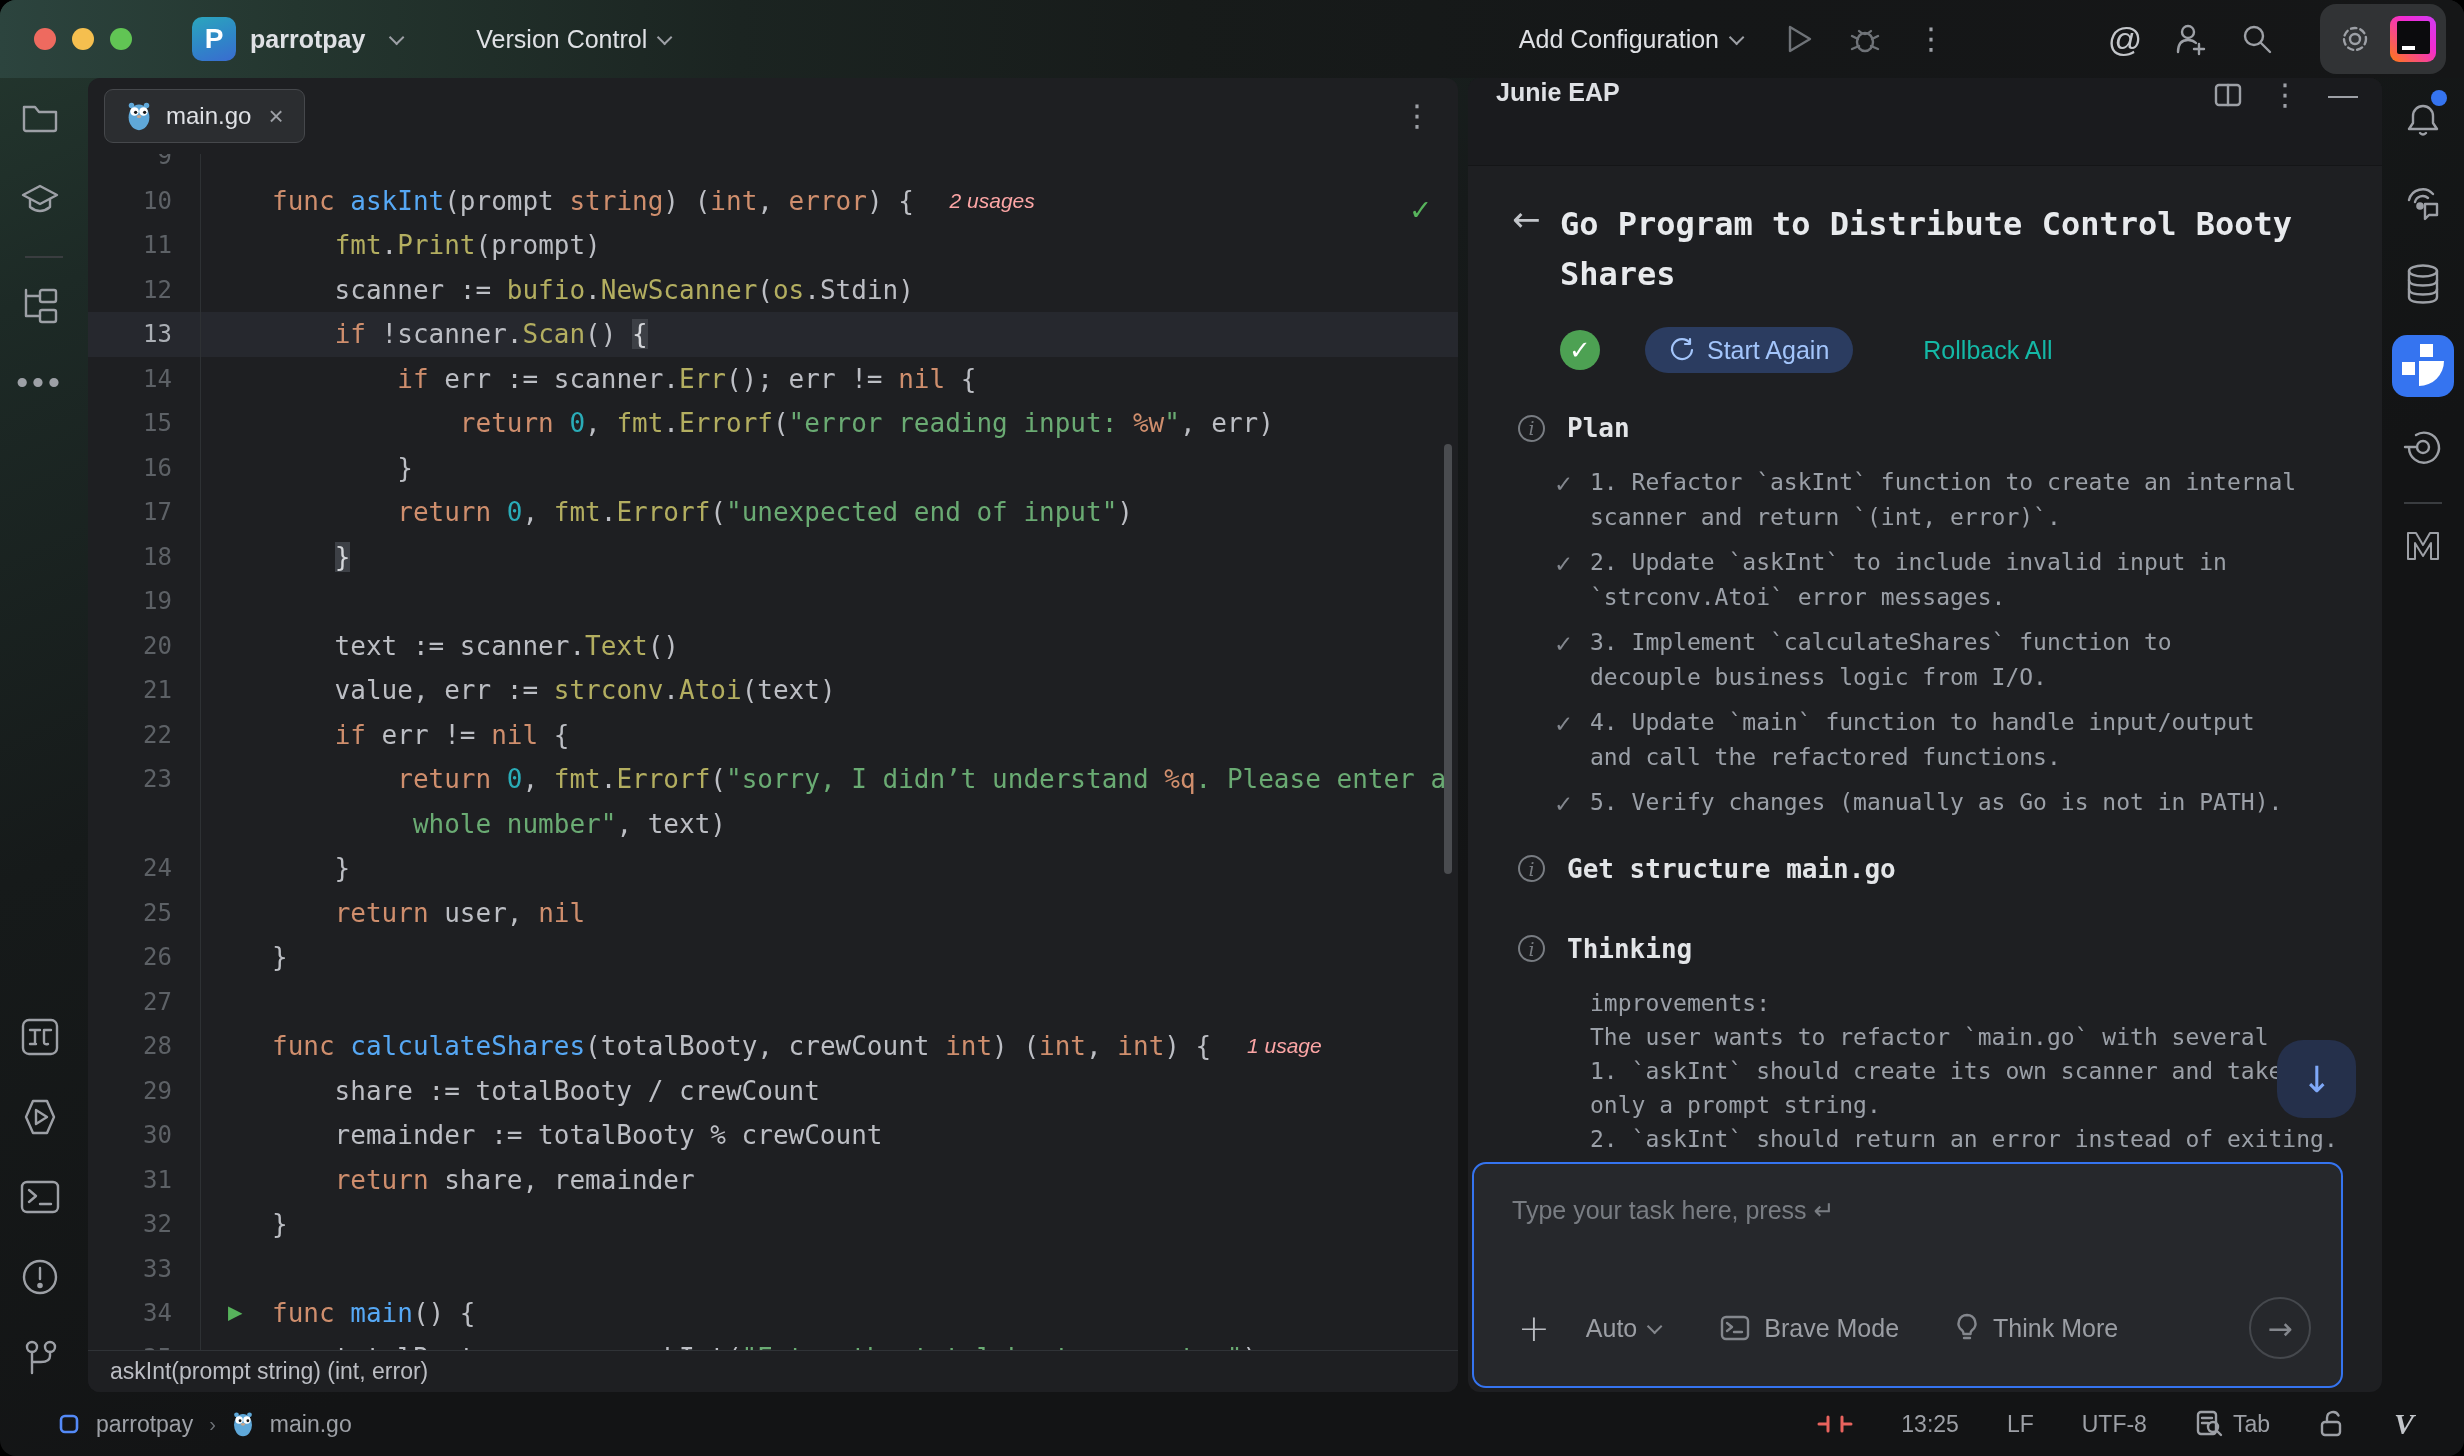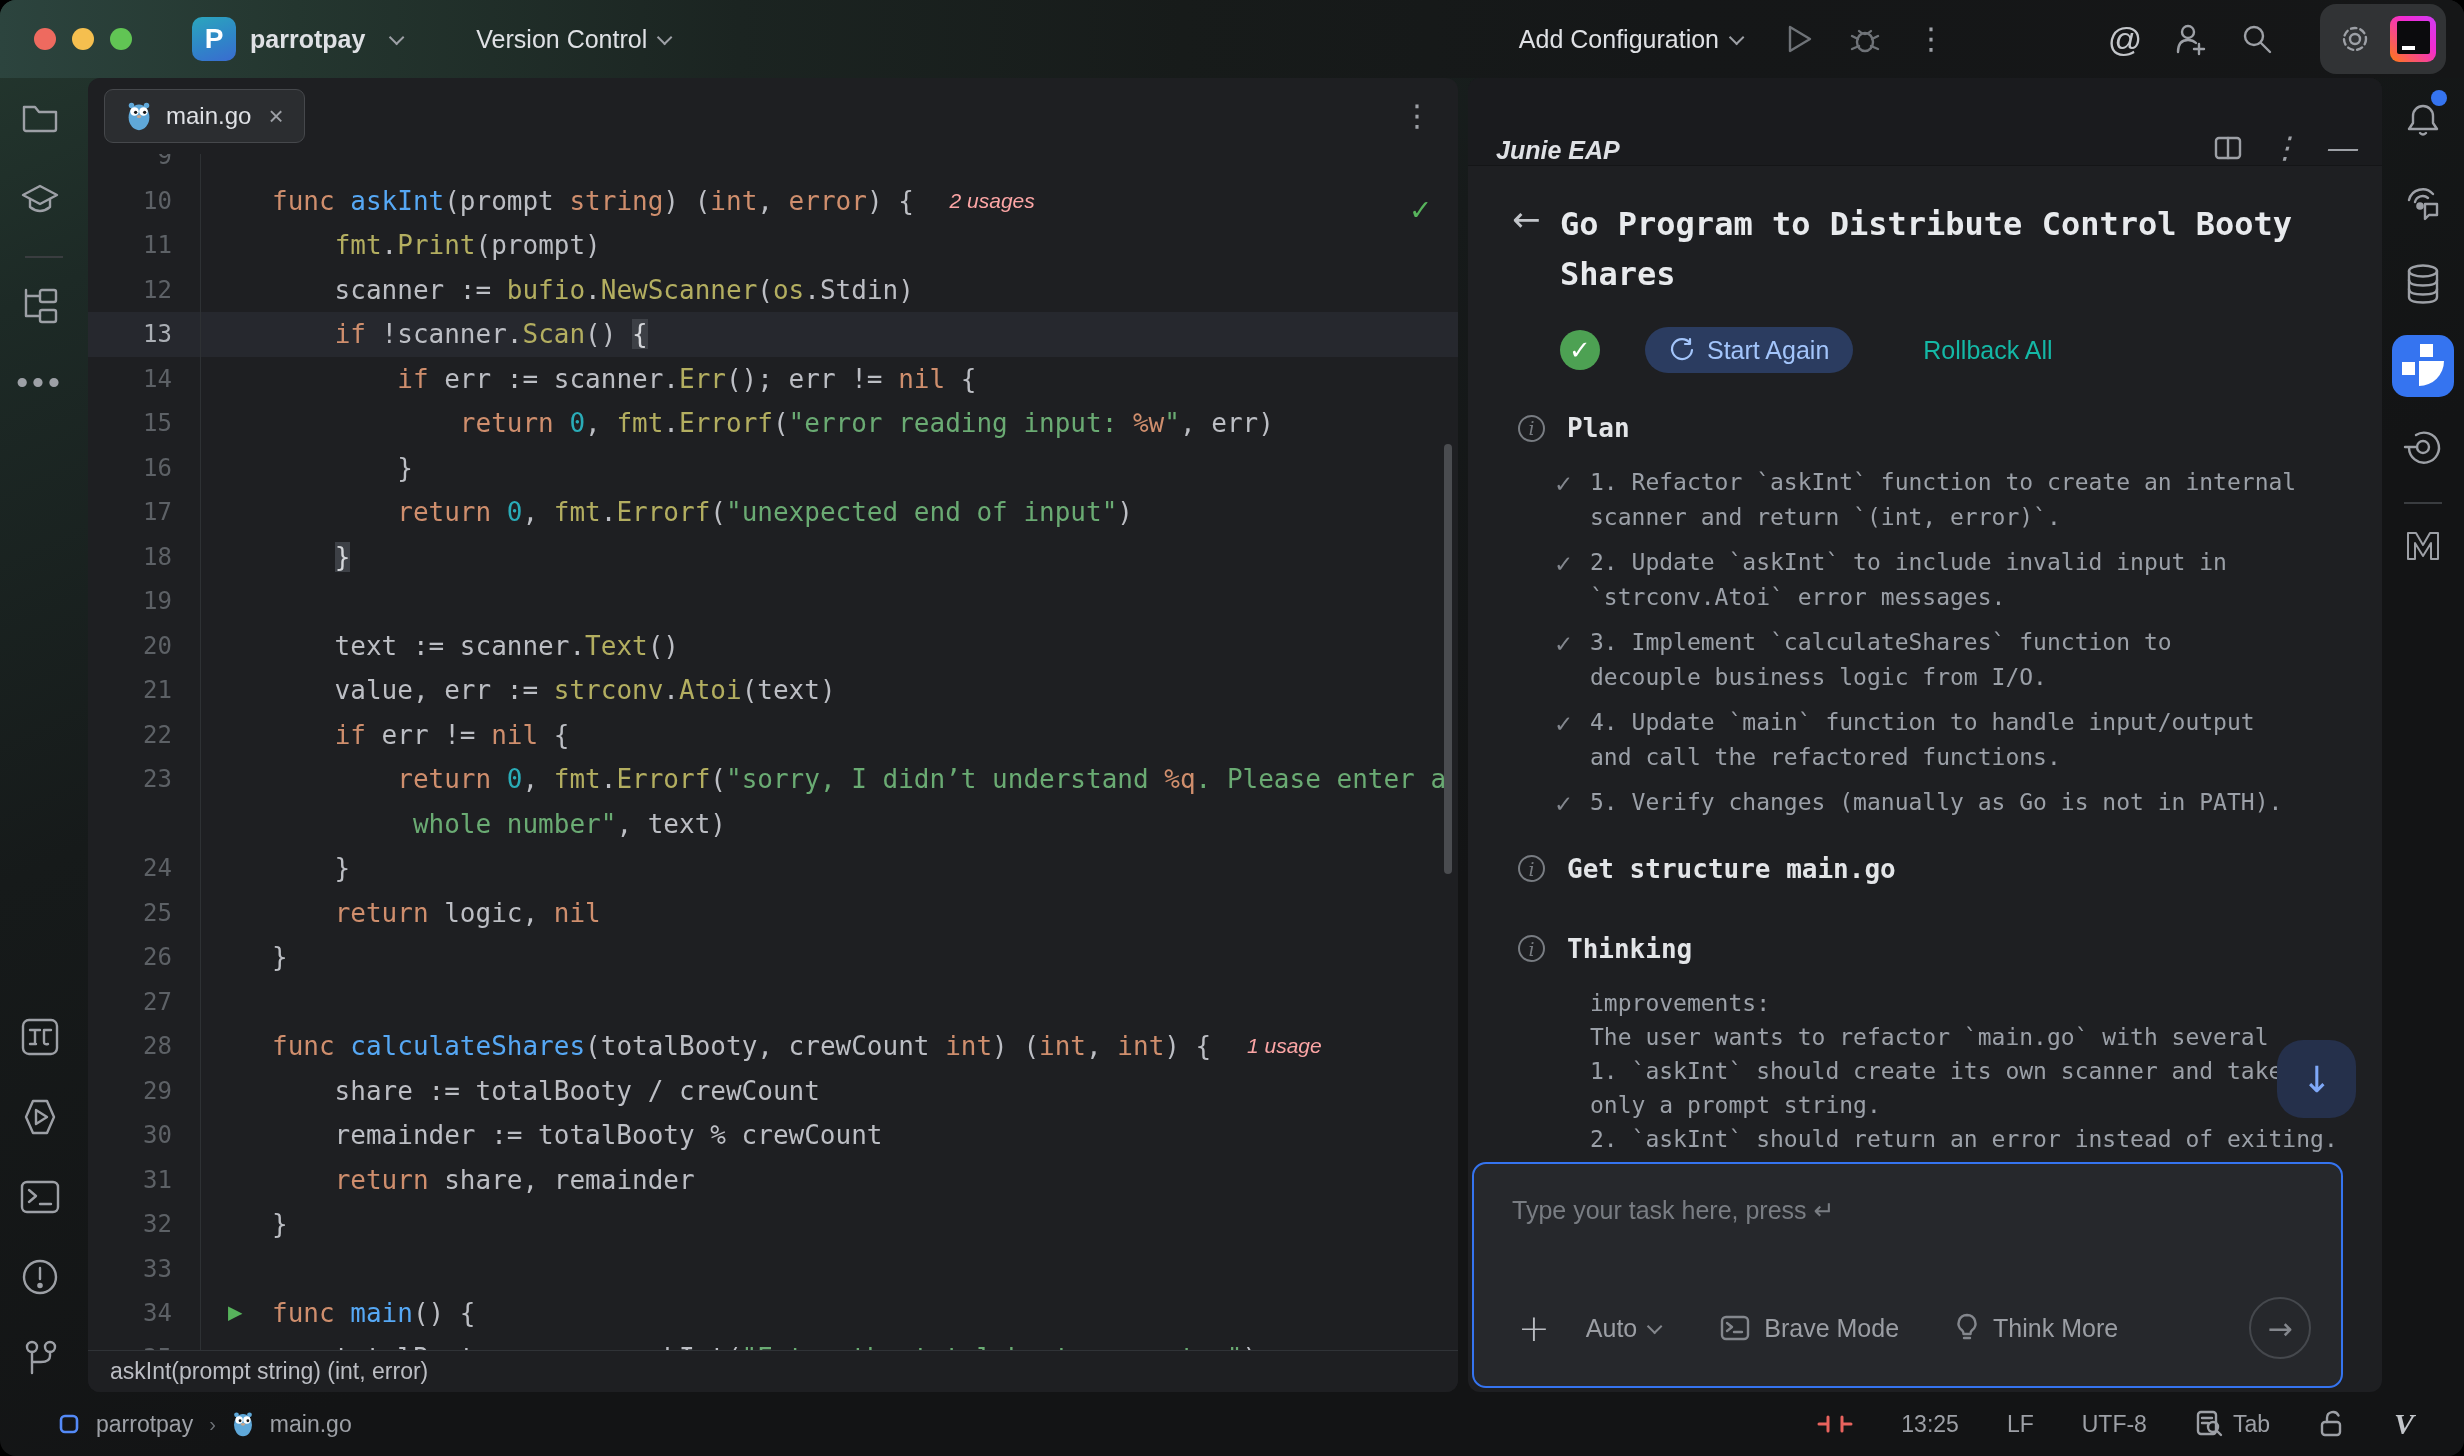--- a/index.html
+++ b/index.html
@@ -67,22 +67,22 @@
   .tok-s { color:#6aab73; } .tok-n { color:#2aacb8; } .tok-p { color:#bcbec4; } .tok-m { color:#cf8e6d; }
   .tok-b { color:#d4d6da; background:#3d4046; }
   .tok-u { color:#fca5a5; font-family:"Liberation Sans",sans-serif; font-size:21px; margin-left:20px;font-style:italic; }
   .run-gutter { position:absolute; left:140px; top:7px; color:#57b35c; font-size:24px; }
   .insp-check { position:absolute; right:28px; top:36px; color:#57b35c; font-size:32px; font-weight:bold; }
   .ed-scrollthumb { position:absolute; right:6px; top:290px; width:8px; height:430px; background:rgba(168,172,178,.32); border-radius:4px; }
   .docbar { position:absolute; left:0; right:0; bottom:0; height:42px; background:#1e1f22; border-top:1px solid #303337;
             border-radius:0 0 12px 12px; display:flex; align-items:center; padding-left:22px; font-size:23px; color:#bcbec4; z-index:4; }
 
   
-  .junie-head { height:88px; background:#1a1b1e; border-radius:12px 12px 0 0; display:flex; align-items:flex-end;
-                padding:0 24px 0 28px; border-bottom:1px solid #141517;font-style:italic; }
+  .junie-head { height:88px; background:#1a1b1e; border-radius:12px 12px 0 0; display:flex; align-items:flex-start;
+                padding:0 24px 0 28px; border-bottom:1px solid #141517; }
   .junie-title { color:#dfe1e5; font-size:25px; font-weight:bold; }
   .jh-icons { margin-left:auto; display:flex; align-items:center; gap:28px; color:#9da0a6; }
   .junie-body { position:absolute; left:36px; right:22px; top:88px; bottom:0; overflow:hidden;
                 font-family:"DejaVu Sans Mono",monospace; }
   .task-row { display:flex; margin-top:33px; }
   .back-arrow { width:56px; color:#c2c5ca; font-size:34px; padding-left:8px; font-family:"DejaVu Sans",sans-serif; }
   .task-title { color:#e8eaed; font-size:32px; font-weight:bold; line-height:50px; }
   .status-row { display:flex; align-items:center; margin-top:28px; padding-left:56px; height:46px; }
   .ok-circle { width:40px; height:40px; border-radius:50%; background:#4da153; color:#fff; font-size:26px; font-weight:bold;
                display:flex; align-items:center; justify-content:center; font-family:"DejaVu Sans",sans-serif; }
@@ -375,21 +375,21 @@
           <div class="row">
             <span class="ln"></span>
             <span class="code"><span class="tok-p">         </span><span class="tok-s">whole number"</span><span class="tok-p">, text)</span></span>
           </div>
           <div class="row">
             <span class="ln">24</span>
             <span class="code"><span class="tok-p">    }</span></span>
           </div>
           <div class="row">
             <span class="ln">25</span>
-            <span class="code"><span class="tok-p">    </span><span class="tok-k">return</span><span class="tok-p"> logic, </span><span class="tok-k">nil</span></span>
+            <span class="code"><span class="tok-p">    </span><span class="tok-k">return</span><span class="tok-p"> user, </span><span class="tok-k">nil</span></span>
           </div>
           <div class="row">
             <span class="ln">26</span>
             <span class="code"><span class="tok-p">}</span></span>
           </div>
           <div class="row">
             <span class="ln">27</span>
             <span class="code"></span>
           </div>
           <div class="row">

